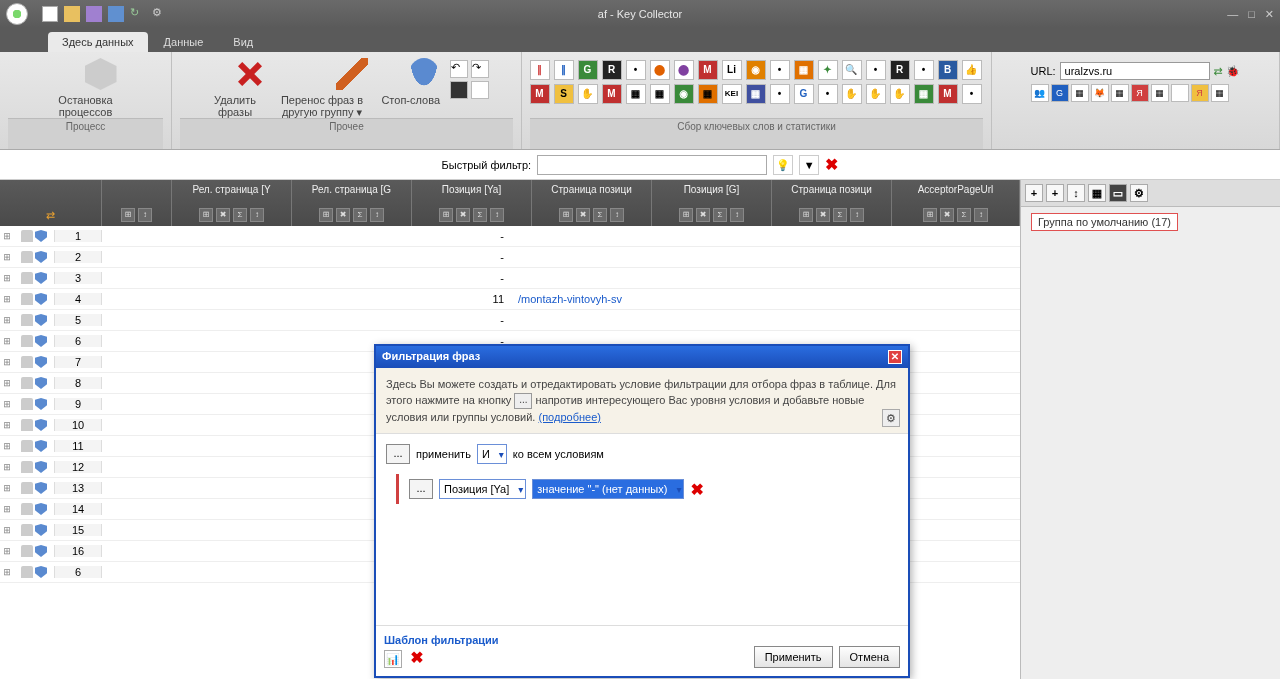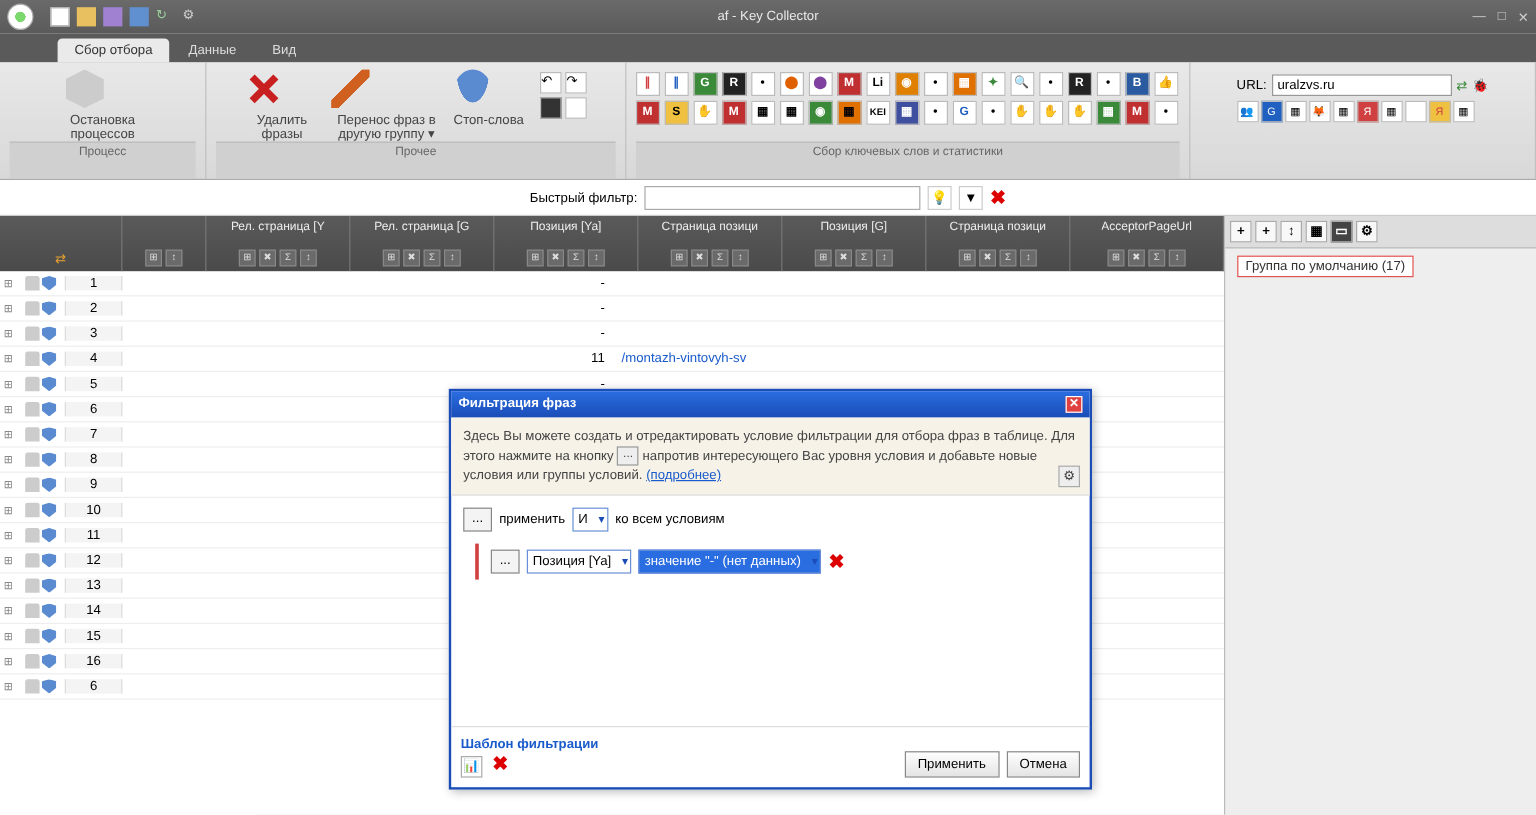--- a/index.html
+++ b/index.html
@@ -9,21 +9,21 @@
 .titlebar .qat{display:flex;gap:6px;padding:0 8px}
 .titlebar .qat span{width:16px;height:16px;display:inline-block}
 .titlebar .title{position:absolute;left:50%;transform:translateX(-50%);color:#e8e8e8}
 .titlebar .winbtns{position:absolute;right:6px;display:flex;gap:10px;color:#ccc}
 .tabstrip{height:24px;background:#5a5a5a;display:flex;align-items:flex-end;padding-left:48px;gap:2px}
 .tab{padding:4px 14px;color:#ddd;border-radius:4px 4px 0 0;cursor:pointer}
 .tab.active{background:#eaeaea;color:#333}
 .ribbon{height:98px;background:linear-gradient(#e8e8e8,#d8d8d8);display:flex;border-bottom:1px solid #aaa}
 .rgroup{border-right:1px solid #c0c0c0;padding:4px 8px 0;display:flex;flex-direction:column;align-items:center}
 .rgroup .items{display:flex;gap:10px;flex:1;align-items:flex-start}
-.rbtn{display:flex;flex-direction:column;align-items:flex-start;width:62px;cursor:pointer;padding-top:2px}
+.rbtn{display:flex;flex-direction:column;align-items:flex-end;width:62px;cursor:pointer;padding-top:2px}
 .rbtn .ricon{width:32px;height:32px;margin-bottom:4px}
 .rbtn .rlbl{text-align:center;color:#444;line-height:12px}
 .rgroup .rcap{font-size:10px;color:#666;padding:2px 0 17px;text-align:center;background:#d0d0d0;width:100%;margin-top:auto;border-top:1px solid #bbb}
 .smallgrid{display:grid;grid-template-columns:repeat(2,18px);grid-template-rows:repeat(2,18px);gap:3px;margin-top:4px}
 .sbi{width:18px;height:18px;background:#fff;border:1px solid #bbb}
 .icongrid{display:grid;grid-template-columns:repeat(19,22px);grid-auto-rows:22px;gap:2px;padding:4px}
 .icongrid span{width:20px;height:20px;border:1px solid #bbb;display:inline-block;background:#fff;font-size:10px;text-align:center;line-height:18px;font-weight:bold}
 .urlgrp{padding:6px;display:flex;flex-direction:column;gap:4px}
 .urlrow{display:flex;align-items:center;gap:4px}
 .urlrow input{width:150px;height:18px;border:1px solid #999;padding:0 4px}
@@ -49,21 +49,21 @@
 .grow .c2{width:120px}
 .grow .c3{width:120px}
 .grow .c4{width:100px;text-align:right;padding-right:8px}
 .grow .c5{width:180px;color:#1a5bcb;padding-left:6px}
 .side{width:260px;background:#eee;border-left:1px solid #bbb;display:flex;flex-direction:column}
 .side .shead{background:linear-gradient(#5a5a5a,#4a4a4a);color:#eee;padding:4px 6px;font-size:10px;display:flex;justify-content:space-between}
 .side .stools{display:flex;gap:3px;padding:4px;background:#ddd;border-bottom:1px solid #bbb}
 .side .stools span{width:18px;height:18px;border:1px solid #aaa;background:#f8f8f8;display:inline-block;text-align:center;line-height:16px;font-weight:bold}
 .side .tree{padding:6px 10px}
 .side .tnode{border:1px solid #e05050;padding:2px 6px;display:inline-block;color:#333;background:#fff}
-.dialog{position:absolute;left:374px;top:324px;width:536px;height:334px;border:2px solid #1a4db8;background:#fff;box-shadow:2px 2px 8px rgba(0,0,0,.3);display:flex;flex-direction:column}
+.dialog{position:absolute;left:374px;top:344px;width:536px;height:334px;border:2px solid #1a4db8;background:#fff;box-shadow:2px 2px 8px rgba(0,0,0,.3);display:flex;flex-direction:column}
 .dialog .dtitle{background:linear-gradient(#2a6de0,#1a4db8);color:#fff;padding:4px 6px;display:flex;justify-content:space-between;font-weight:bold}
 .dialog .dclose{width:14px;height:14px;background:#e04040;color:#fff;text-align:center;line-height:12px;font-size:10px;cursor:pointer;border:1px solid #fff}
 .dialog .dinfo{background:#f6f2e8;padding:8px 10px;color:#444;line-height:16px;position:relative;border-bottom:1px solid #ddd}
 .dialog .dinfo .dotbtn{display:inline-block;width:18px;height:16px;border:1px solid #999;background:#eee;text-align:center;line-height:12px;font-size:10px;vertical-align:middle}
 .dialog .dinfo a{color:#1a5bcb;text-decoration:underline}
 .dialog .dinfo .gear{position:absolute;right:8px;bottom:6px;width:18px;height:18px;border:1px solid #aaa;background:#eee;text-align:center;line-height:16px}
 .dialog .dbody{flex:1;padding:10px}
 .condrow{display:flex;align-items:center;gap:6px;margin-bottom:10px}
 .dotsbtn{width:24px;height:20px;border:1px solid #888;background:#f4f4f4;text-align:center;line-height:16px;cursor:pointer}
 .sel{height:20px;border:1px solid #6a8fd8;background:#fff;padding:0 16px 0 4px;position:relative;display:inline-flex;align-items:center}
@@ -105,21 +105,21 @@
   </div>
   <div class="title">af - Key Collector</div>
   <div class="winbtns">
     <span>—</span>
     <span>□</span>
     <span>✕</span>
   </div>
 </div>
 
 <div class="tabstrip">
-  <div class="tab active">Сбор отбора</div>
+  <div class="tab active">Здесь данных</div>
   <div class="tab">Данные</div>
   <div class="tab">Вид</div>
 </div>
 
 <div class="ribbon">
   <div class="rgroup" style="width:172px">
     <div class="items">
       <div class="rbtn">
           <div class="ricon ic-hex"></div>
           <div class="rlbl">Остановка процессов</div>

